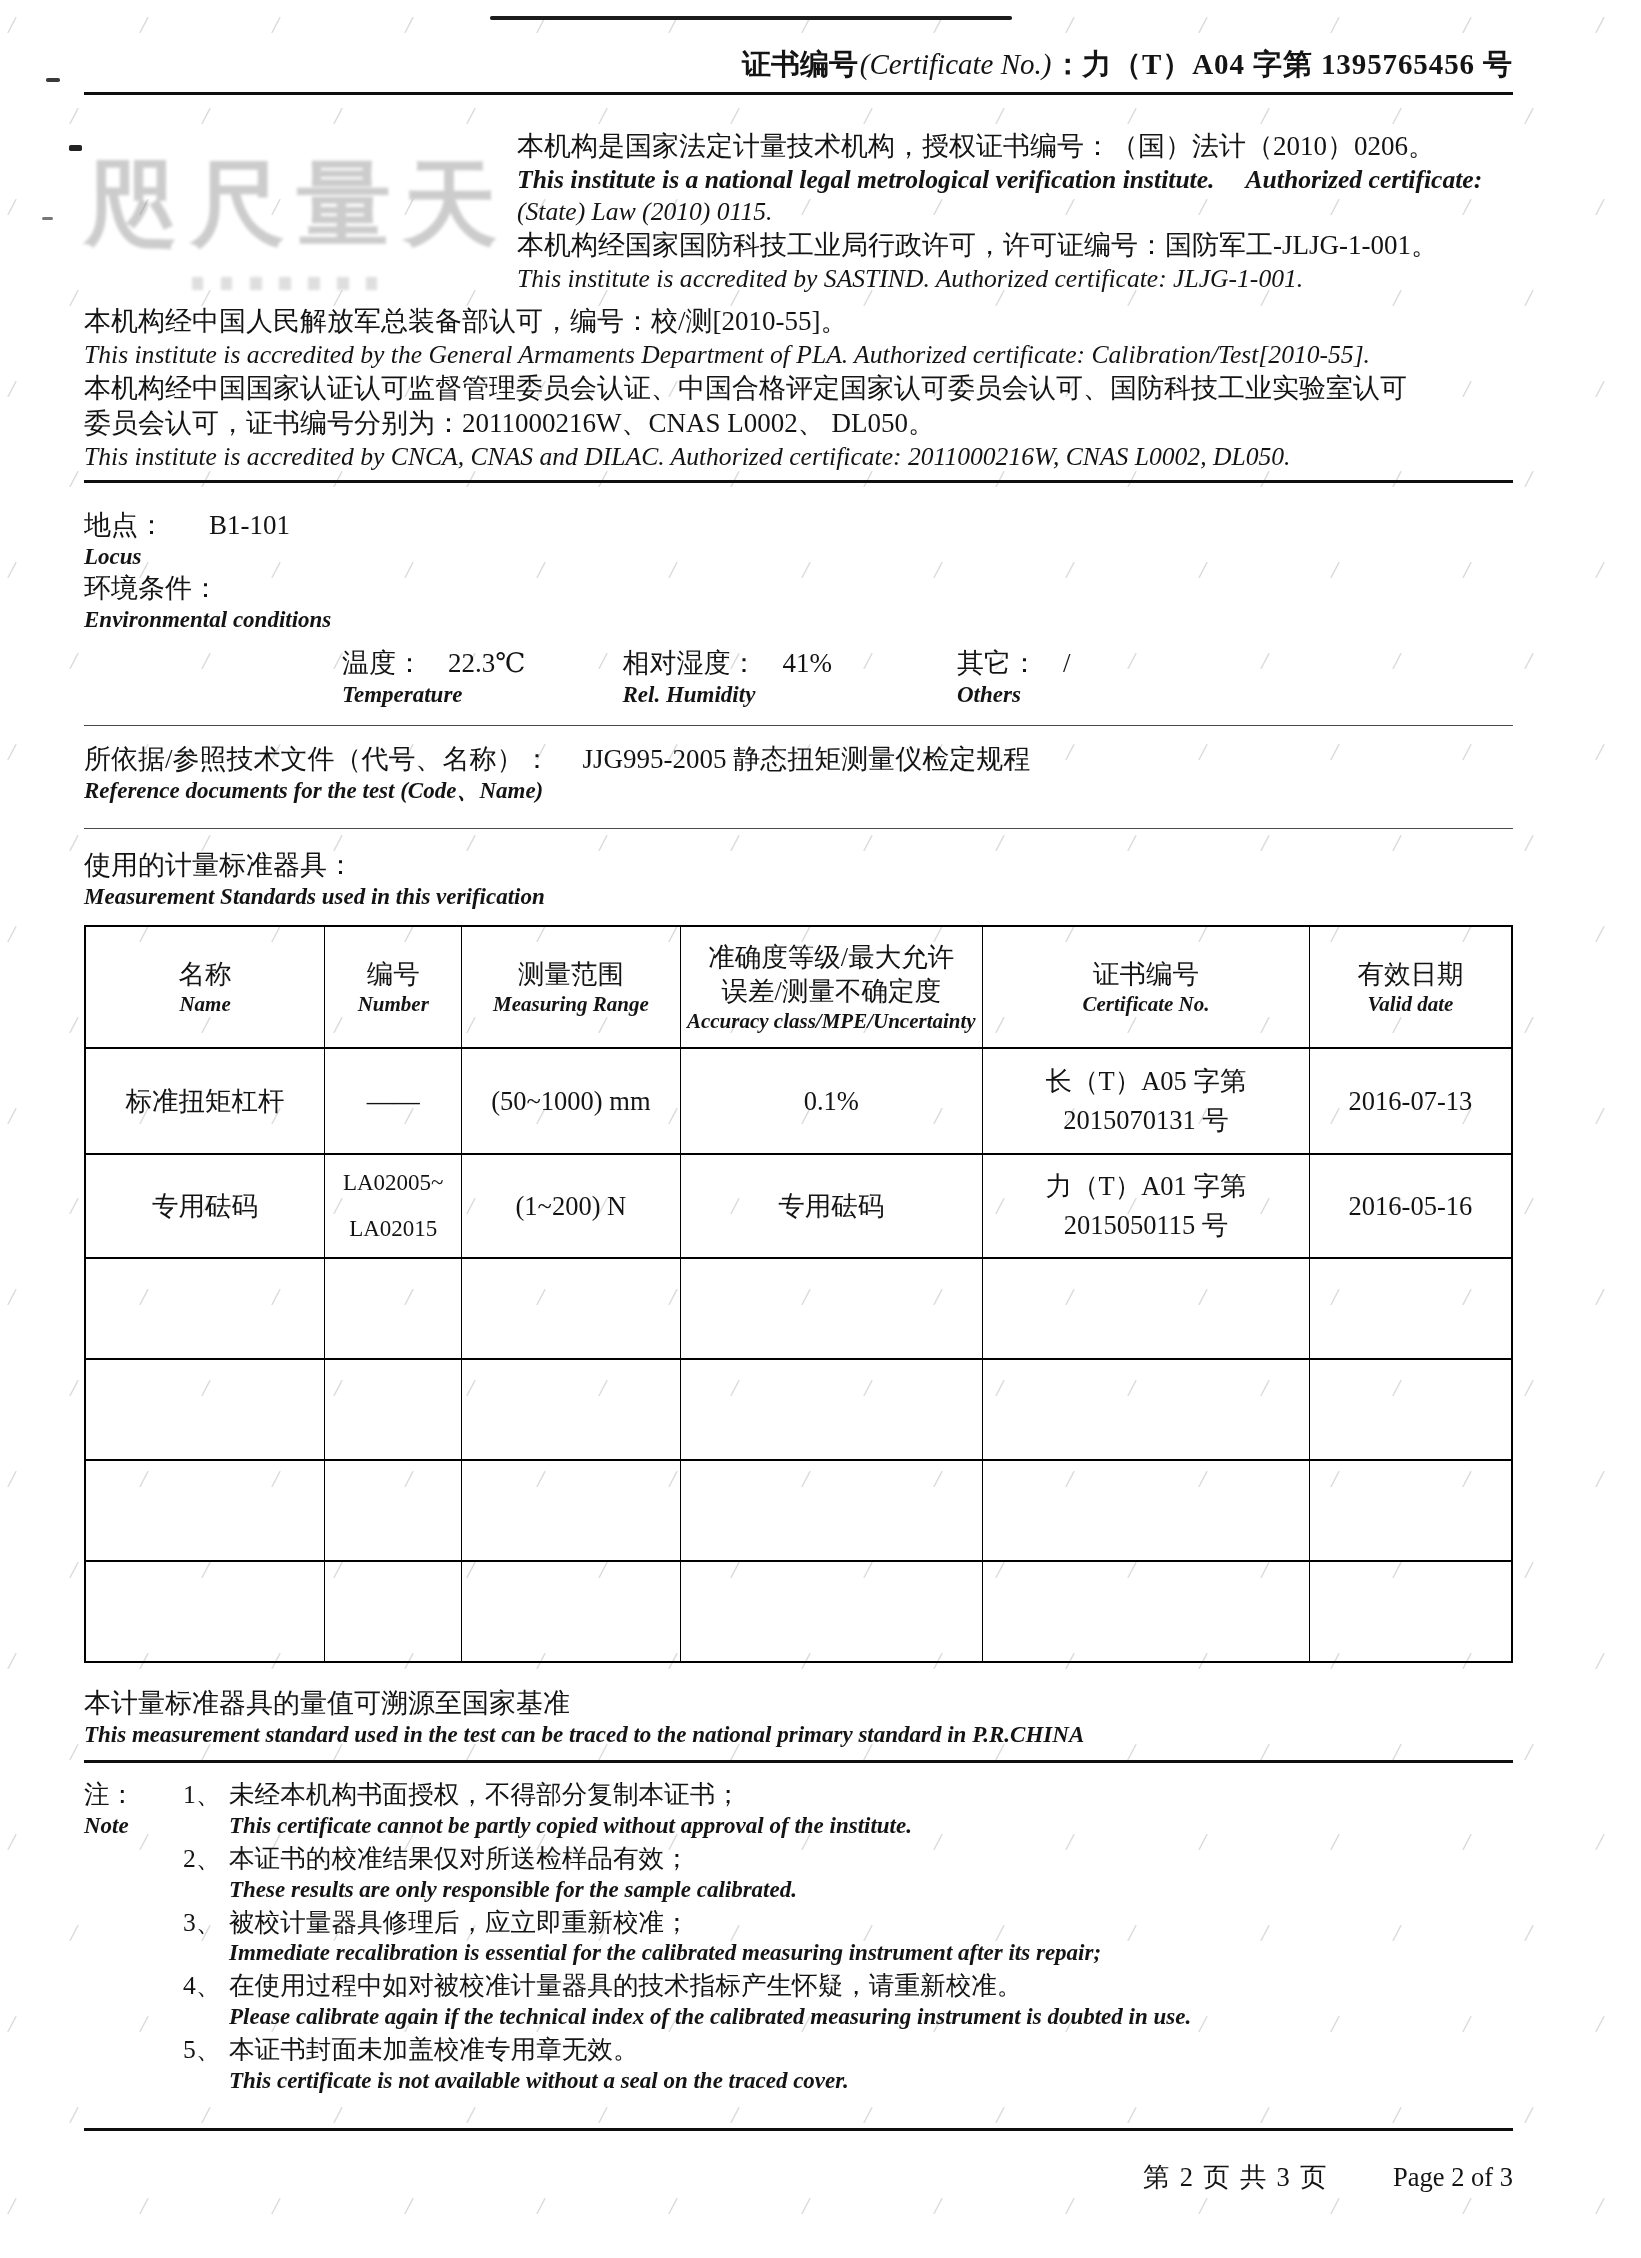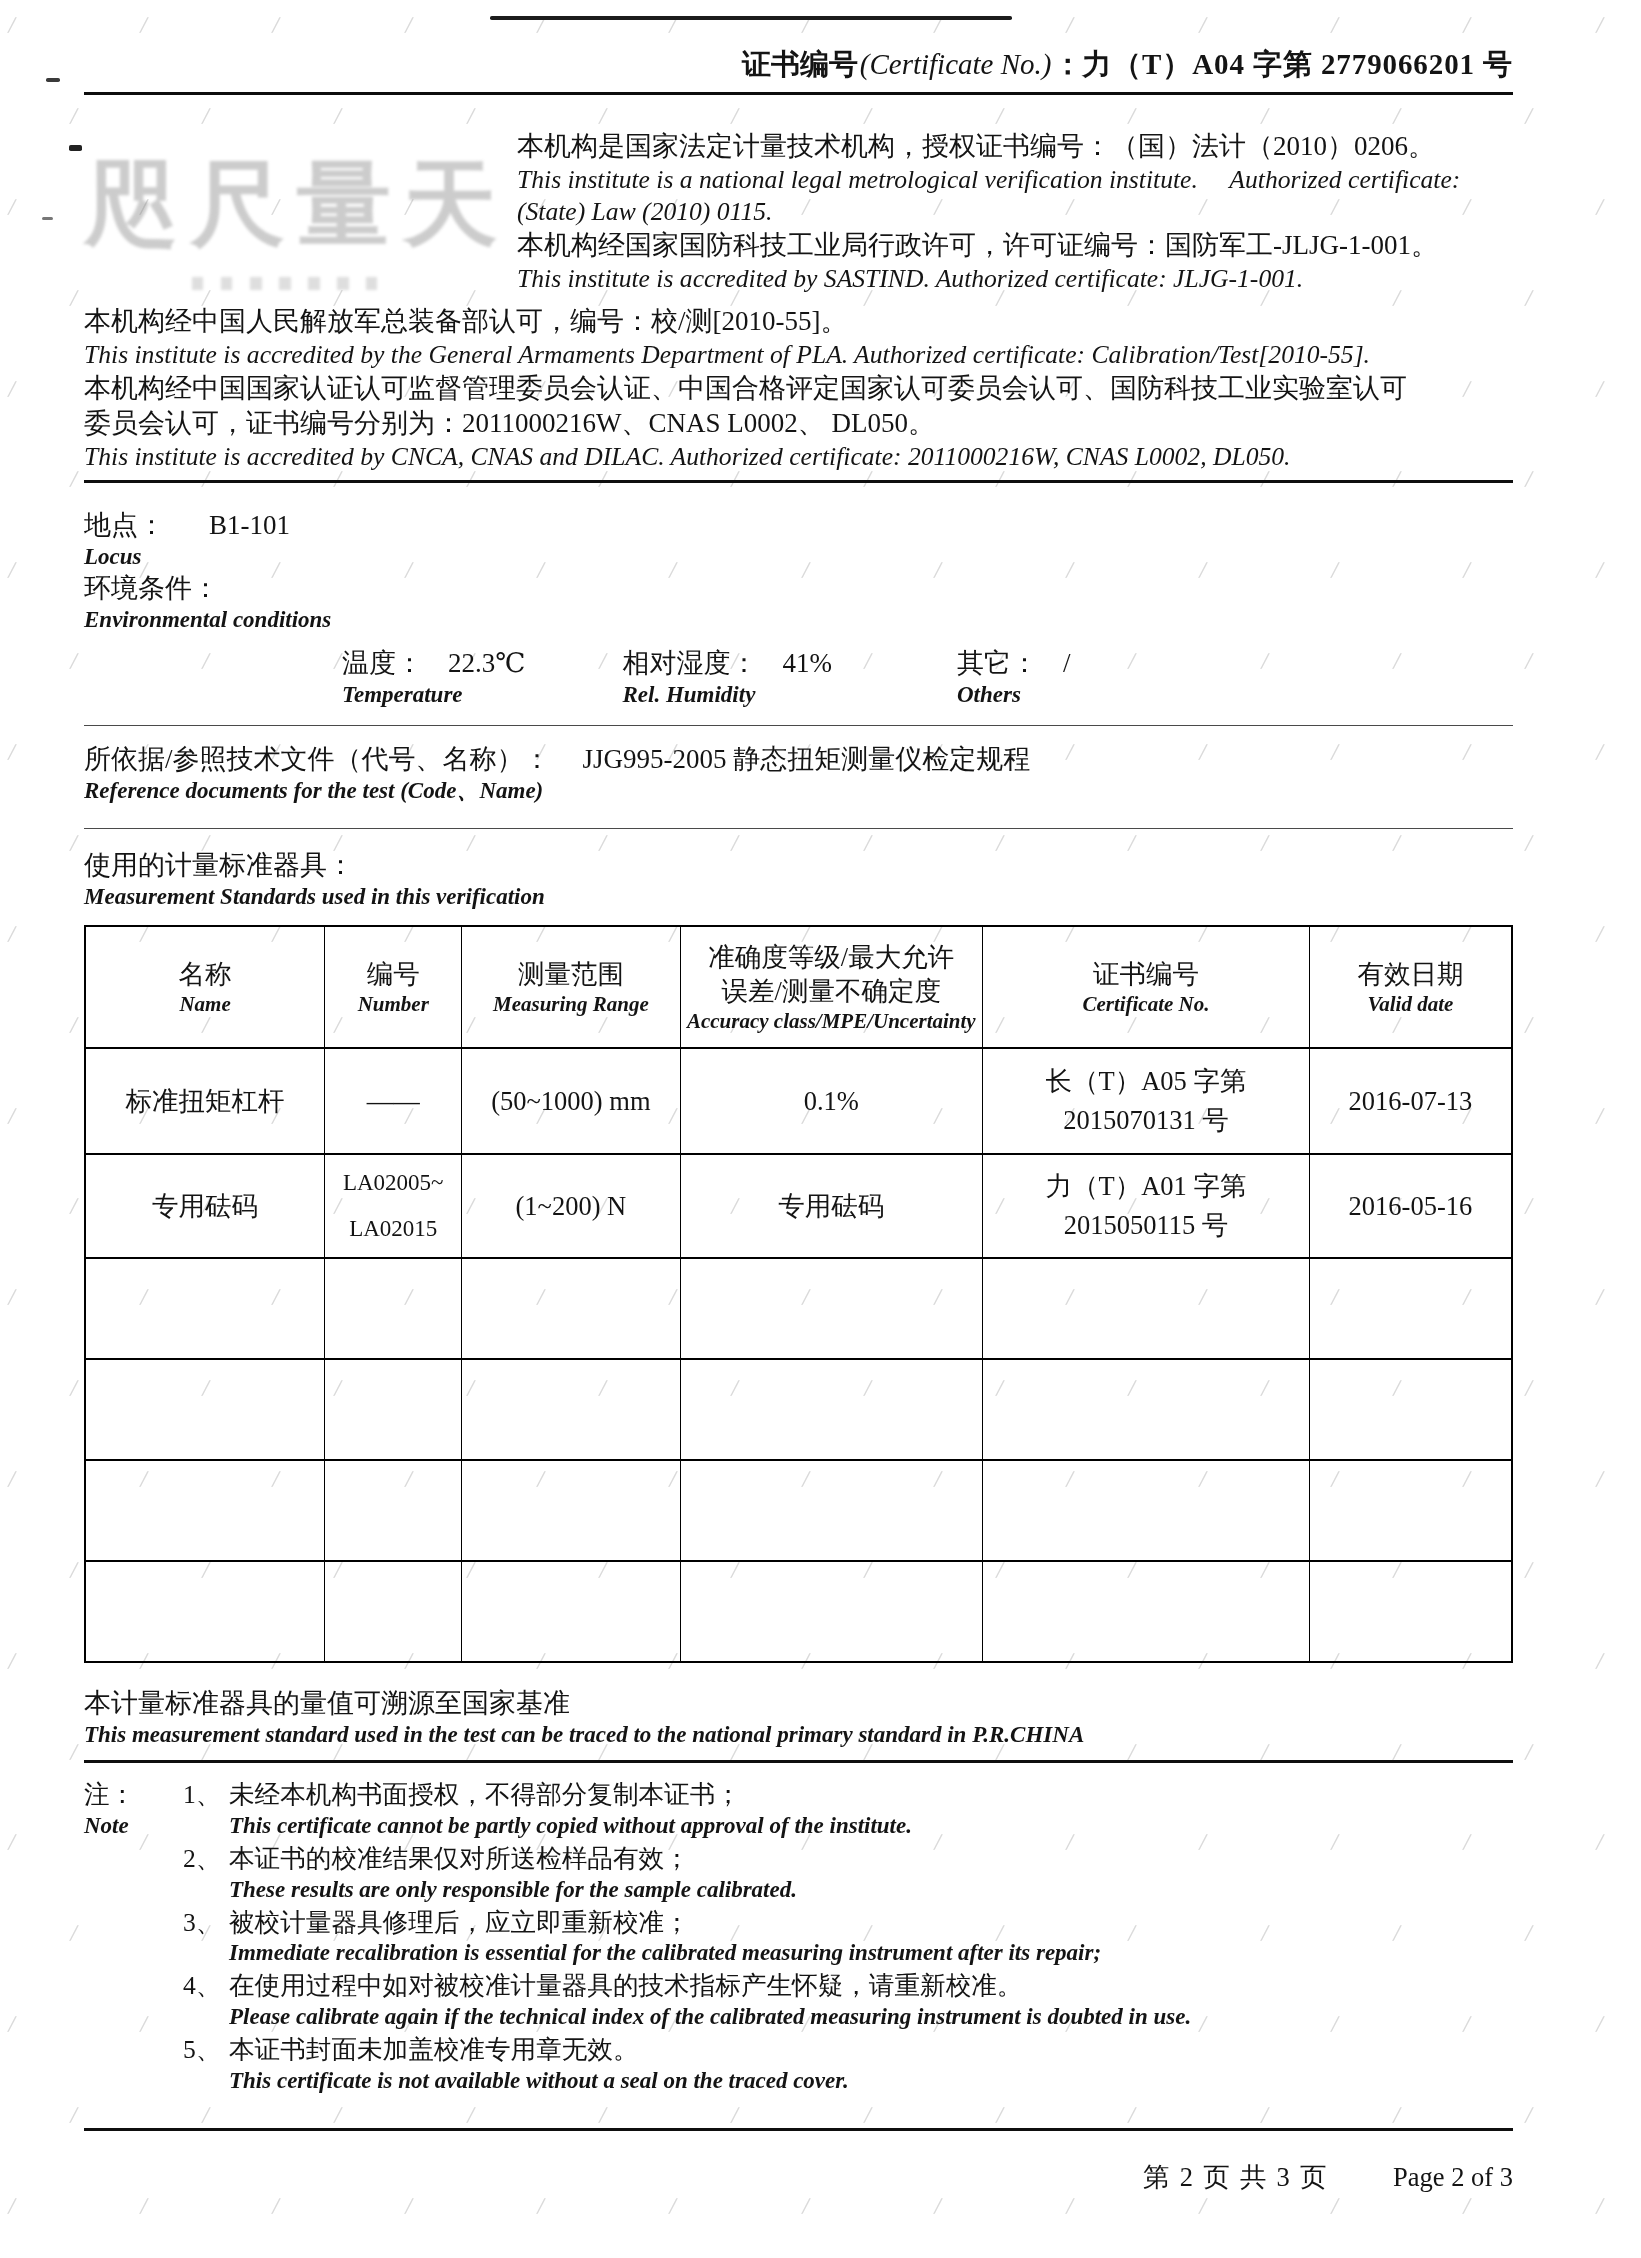--- a/index.html
+++ b/index.html
@@ -40,21 +40,21 @@
     font-size:94px; font-weight:bold; letter-spacing:12.4px; white-space:nowrap;
     color:#878787; opacity:.42; filter:blur(1.4px);
     font-family:"DejaVu Serif", serif;
   }
   .logo-sub { margin:8.8px auto 0 auto; width:185px; height:13.2px; opacity:.22; filter:blur(1.8px);
     background: repeating-linear-gradient(90deg, #6b6b6b 0 11.5px, transparent 11.5px 29px); }
   .intro-text { flex:1 1 auto; padding-left:32px; }
 
   .cn { font-size:27px; line-height:35px; }
   .en-p { font-style:italic; font-size:25.6px; line-height:32px; }
-  .just { text-align:justify; }
+  .just { text-align:justify;font-weight:bold; }
   .en-lbl { font-style:italic; font-weight:bold; font-size:23px; line-height:28px; }
 
   .accr-full { margin-top:8.8px; }
 
   .rule { border:none; border-top:1.8px solid #4a4a4a; }
   .rule.thick { border-top:3.5px solid #0f0f0f; }
 
   .rule-accr { margin-top:7px; }
   .loc { margin-top:25px; }
   .lab-gap { margin-left:44px; }
@@ -422,21 +422,21 @@
       <span class="wm-mark" style="left: 1597px; top: 2195px;">∕</span>
     </div>
   <div class="top-artifact"></div>
   <div class="speck s1"></div>
   <div class="speck s2"></div>
   <div class="speck s3"></div>
 
   <div class="content">
 
     <div class="header">
-      <span class="h-cn">证书编号</span><span class="h-en">(Certificate No.)</span><span class="h-cn">：</span><span class="h-val">力（T）A04 字第 2779066201 号</span>
+      <span class="h-cn">证书编号</span><span class="h-en">(Certificate No.)</span><span class="h-cn">：</span><span class="h-val">力（T）A04 字第 1395765456 号</span>
     </div>
 
     <div class="intro-row">
       <div class="logo">
         <div class="logo-text">咫尺量天</div>
         <div class="logo-sub"></div>
       </div>
       <div class="intro-text">
         <div class="cn">本机构是国家法定计量技术机构，授权证书编号：（国）法计（2010）0206。</div>
         <div class="en-p just">This institute is a national legal metrological verification institute.　 Authorized certificate:</div>

